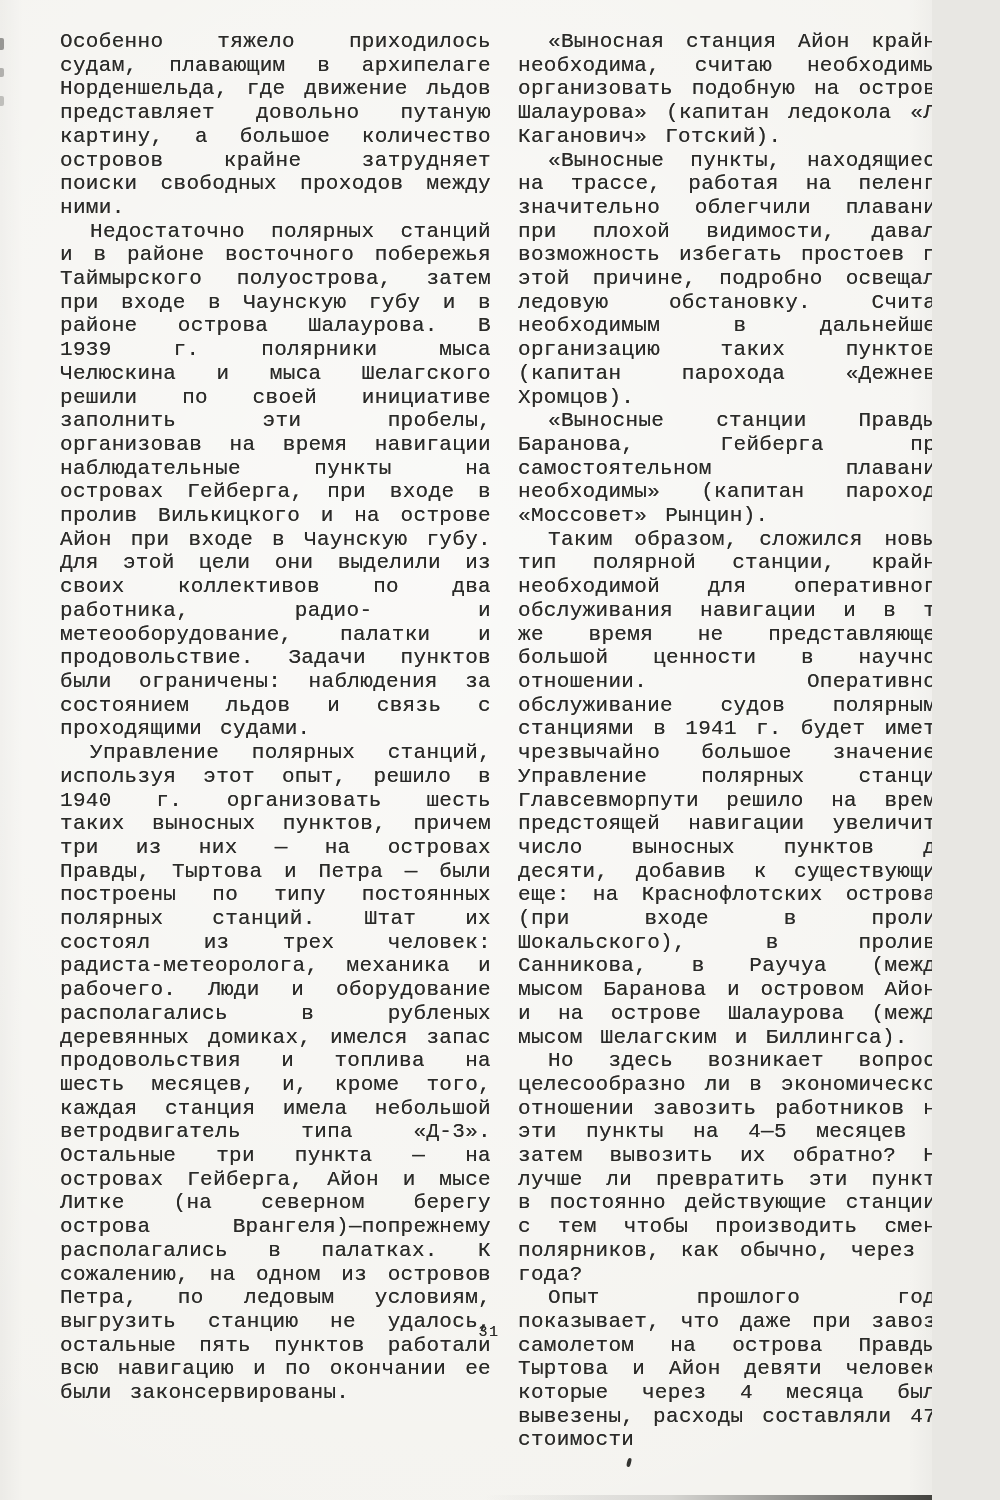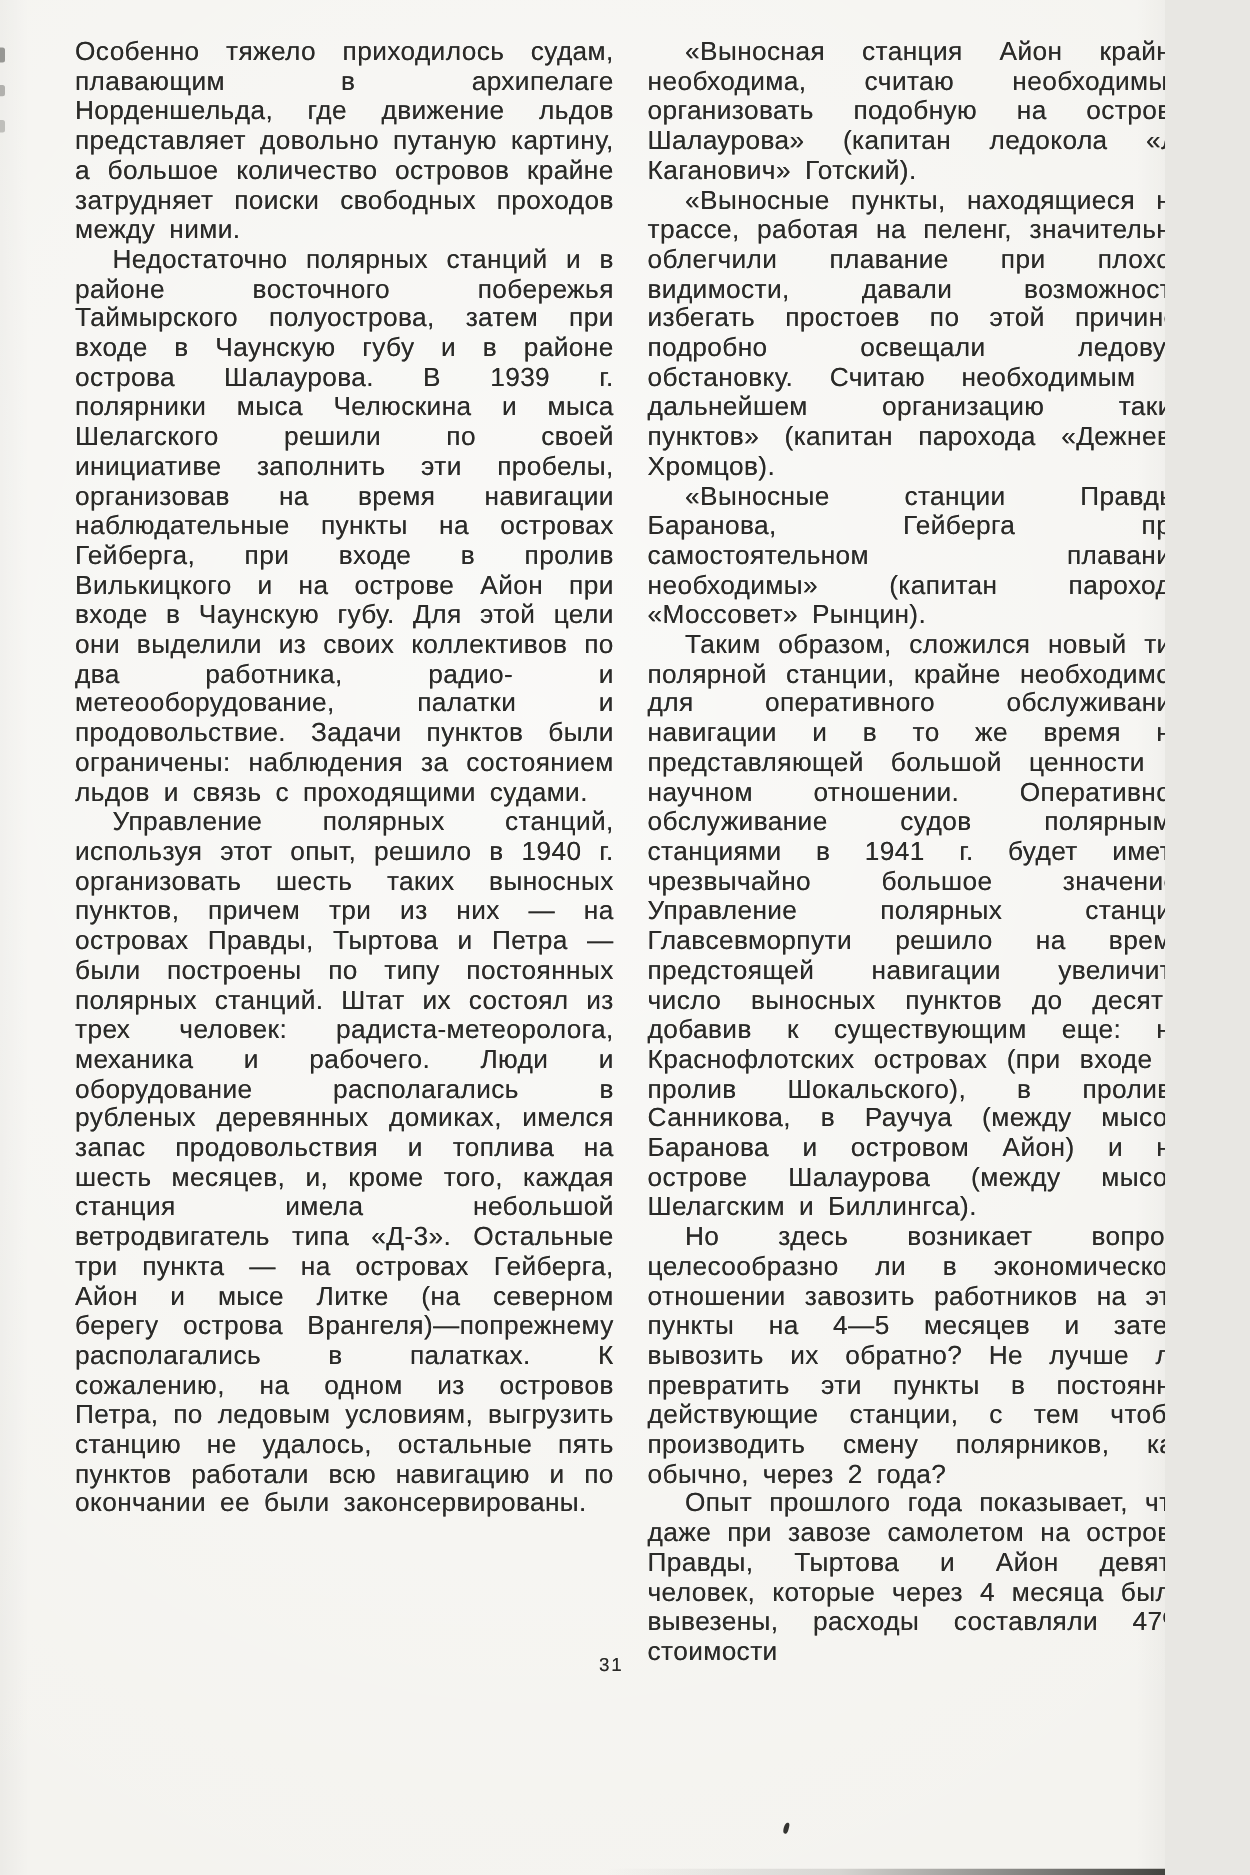--- a/index.html
+++ b/index.html
@@ -9,21 +9,21 @@
   }
   .page {
     position: relative;
     width: 932px;
     height: 1500px;
     overflow: hidden;
     background:
       radial-gradient(130% 95% at 46% 38%, rgba(255,255,255,0.55), rgba(255,255,255,0) 72%),
       linear-gradient(to right, rgba(0,0,0,0.035), rgba(0,0,0,0) 2.5%, rgba(0,0,0,0) 97.5%, rgba(0,0,0,0.03)),
       #f4f3ef;
-    font-family: Liberation Sans, sans-serif;
+    font-family: Liberation Mono, monospace;
     color: #2a2a28;
   }
   .text-columns {
     position: absolute;
     top: 30px;
     left: 60px;
     display: flex;
     gap: 27px;
   }
   .col {

